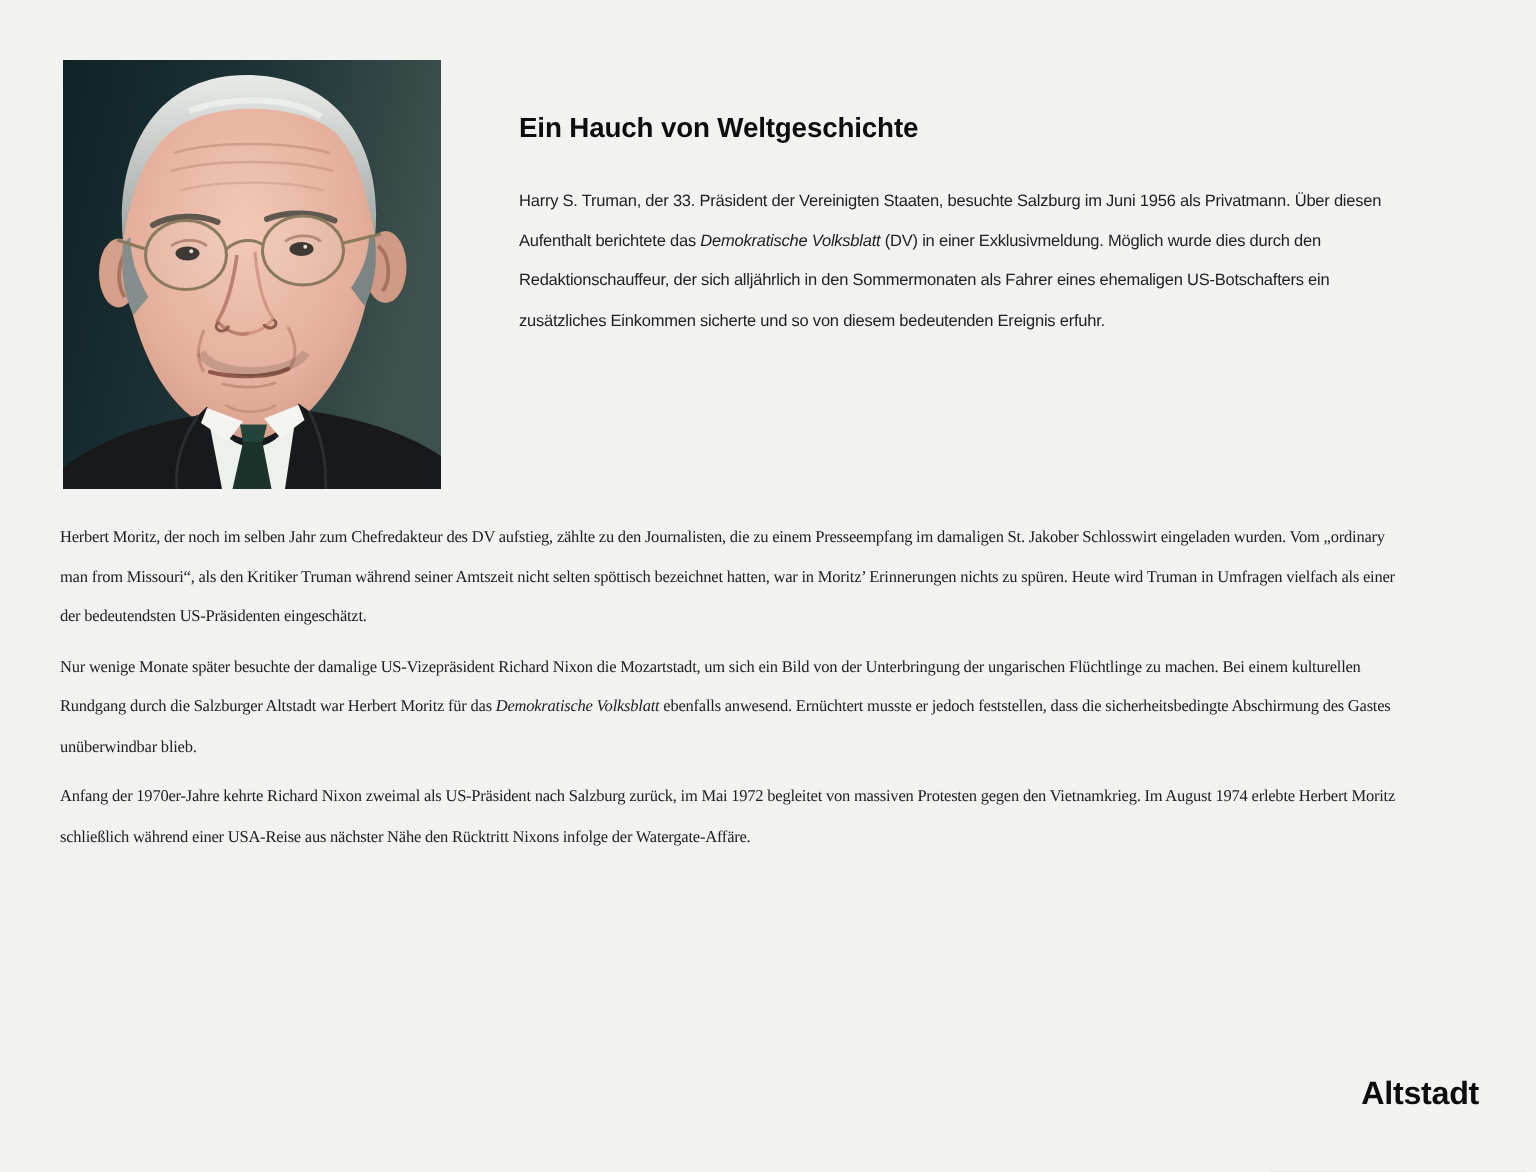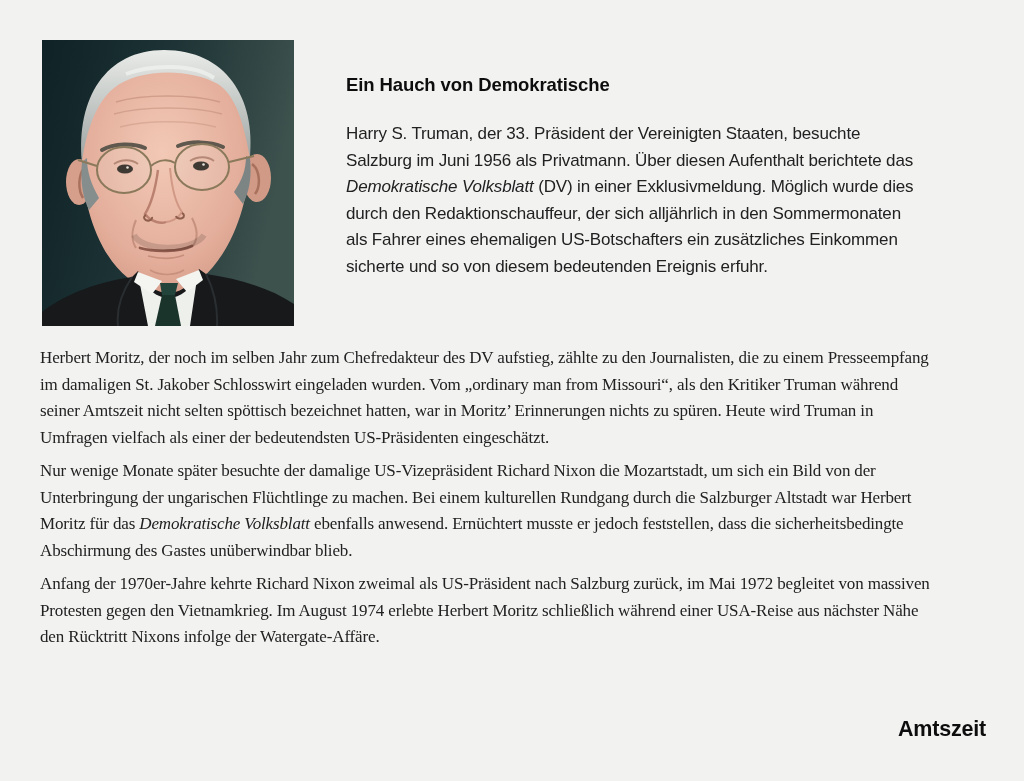--- a/index.html
+++ b/index.html
@@ -28,21 +28,21 @@
   }
   .article-title{
     font-size:18.5px;
     line-height:24px;
     font-weight:800;
     margin:0 0 24px 0;
     color:#0d0d0d;
     letter-spacing:-0.1px;
   }
   .body-text{
-    font-size:17px;
+    font-size:11px;
     line-height:26.5px;
     letter-spacing:-0.15px;
     margin:0;
   }
   .intro-block p{margin:0;}
   .body-block{
     position:absolute;
     left:40px;top:345px;
     width:893px;
   }
@@ -139,25 +139,25 @@
       <path d="M157,230 L134,239 L145,252 L161,240 Z" fill="#f4f5f1"></path>
       <path d="M118,243 L136,243 L133,255 L120,255 Z" fill="#23443a"></path>
       <path d="M120,255 L133,255 L139,286 L113,286 Z" fill="#1a332b"></path>
       <path d="M90,237 C80,252 74,268 76,286" stroke="#2a2e31" stroke-width="2" fill="none"></path>
       <path d="M164,234 C172,250 176,266 175,286" stroke="#2a2e31" stroke-width="2" fill="none"></path>
       <path d="M92,195 C100,212 152,212 162,195" fill="none" stroke="#00000022" stroke-width="6"></path>
     </svg>
   </div>
 
   <div class="intro-block">
-    <h1 class="article-title">Ein Hauch von Demokratische</h1>
+    <h1 class="article-title">Ein Hauch von Weltgeschichte</h1>
     <p class="body-text"><span>Harry S. Truman, der 33. Präsident der Vereinigten Staaten, besuchte Salzburg im Juni 1956 als Privatmann. Über diesen Aufenthalt berichtete das </span><span class="italic">Demokratische Volksblatt</span><span> (DV) in einer Exklusivmeldung. Möglich wurde dies durch den Redaktionschauffeur, der sich alljährlich in den Sommermonaten als Fahrer eines ehemaligen US-Botschafters ein zusätzliches Einkommen sicherte und so von diesem bedeutenden Ereignis erfuhr.</span></p>
   </div>
 
   <div class="body-block">
     <p class="body-text"><span>Herbert Moritz, der noch im selben Jahr zum Chefredakteur des DV aufstieg, zählte zu den Journalisten, die zu einem Presseempfang im damaligen St. Jakober Schlosswirt eingeladen wurden. Vom „ordinary man from Missouri“, als den Kritiker Truman während seiner Amtszeit nicht selten spöttisch bezeichnet hatten, war in Moritz’ Erinnerungen nichts zu spüren. Heute wird Truman in Umfragen vielfach als einer der bedeutendsten US-Präsidenten eingeschätzt.</span></p>
     <p class="body-text"><span>Nur wenige Monate später besuchte der damalige US-Vizepräsident Richard Nixon die Mozartstadt, um sich ein Bild von der Unterbringung der ungarischen Flüchtlinge zu machen. Bei einem kulturellen Rundgang durch die Salzburger Altstadt war Herbert Moritz für das </span><span class="italic">Demokratische Volksblatt</span><span> ebenfalls anwesend. Ernüchtert musste er jedoch feststellen, dass die sicherheitsbedingte Abschirmung des Gastes unüberwindbar blieb.</span></p>
     <p class="body-text"><span>Anfang der 1970er-Jahre kehrte Richard Nixon zweimal als US-Präsident nach Salzburg zurück, im Mai 1972 begleitet von massiven Protesten gegen den Vietnamkrieg. Im August 1974 erlebte Herbert Moritz schließlich während einer USA-Reise aus nächster Nähe den Rücktritt Nixons infolge der Watergate-Affäre.</span></p>
   </div>
 
-  <div class="category-label">Amtszeit</div>
+  <div class="category-label">Altstadt</div>
 
 </div>
 
 </body></html>

